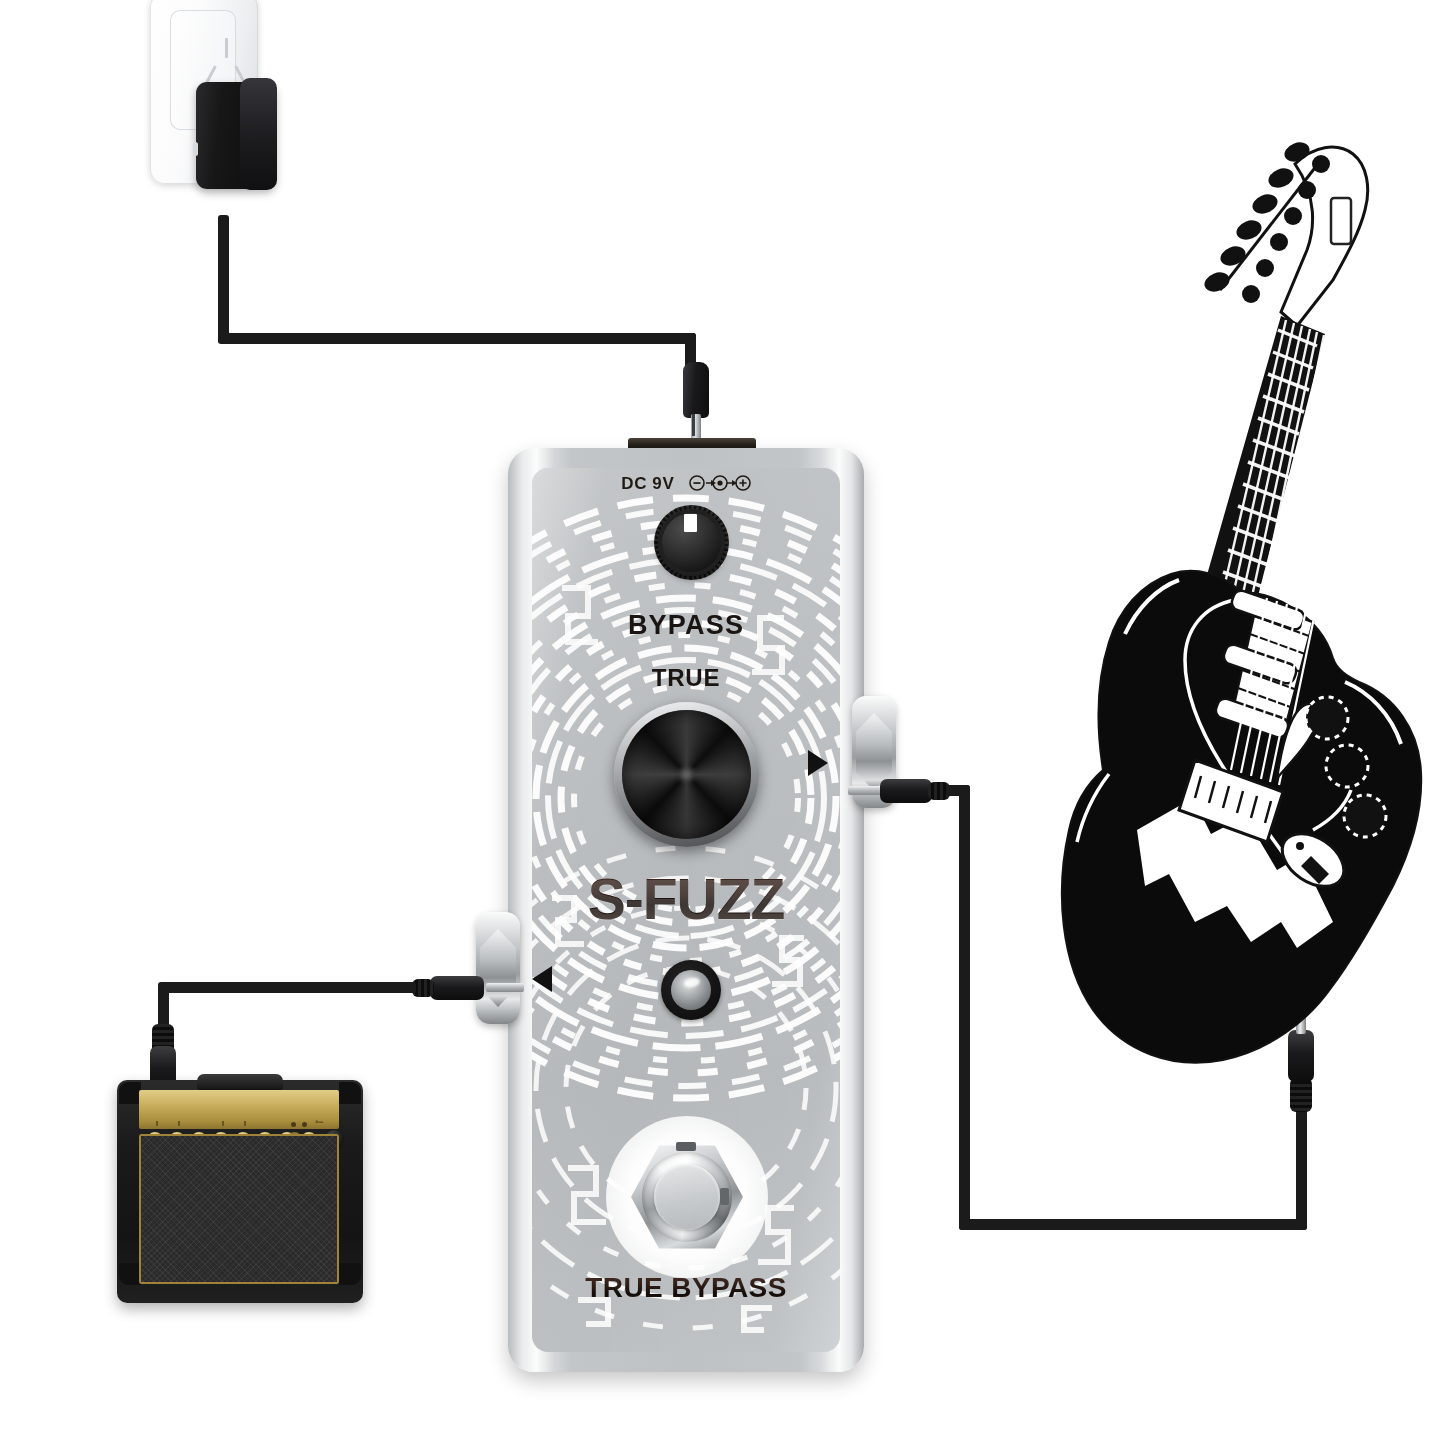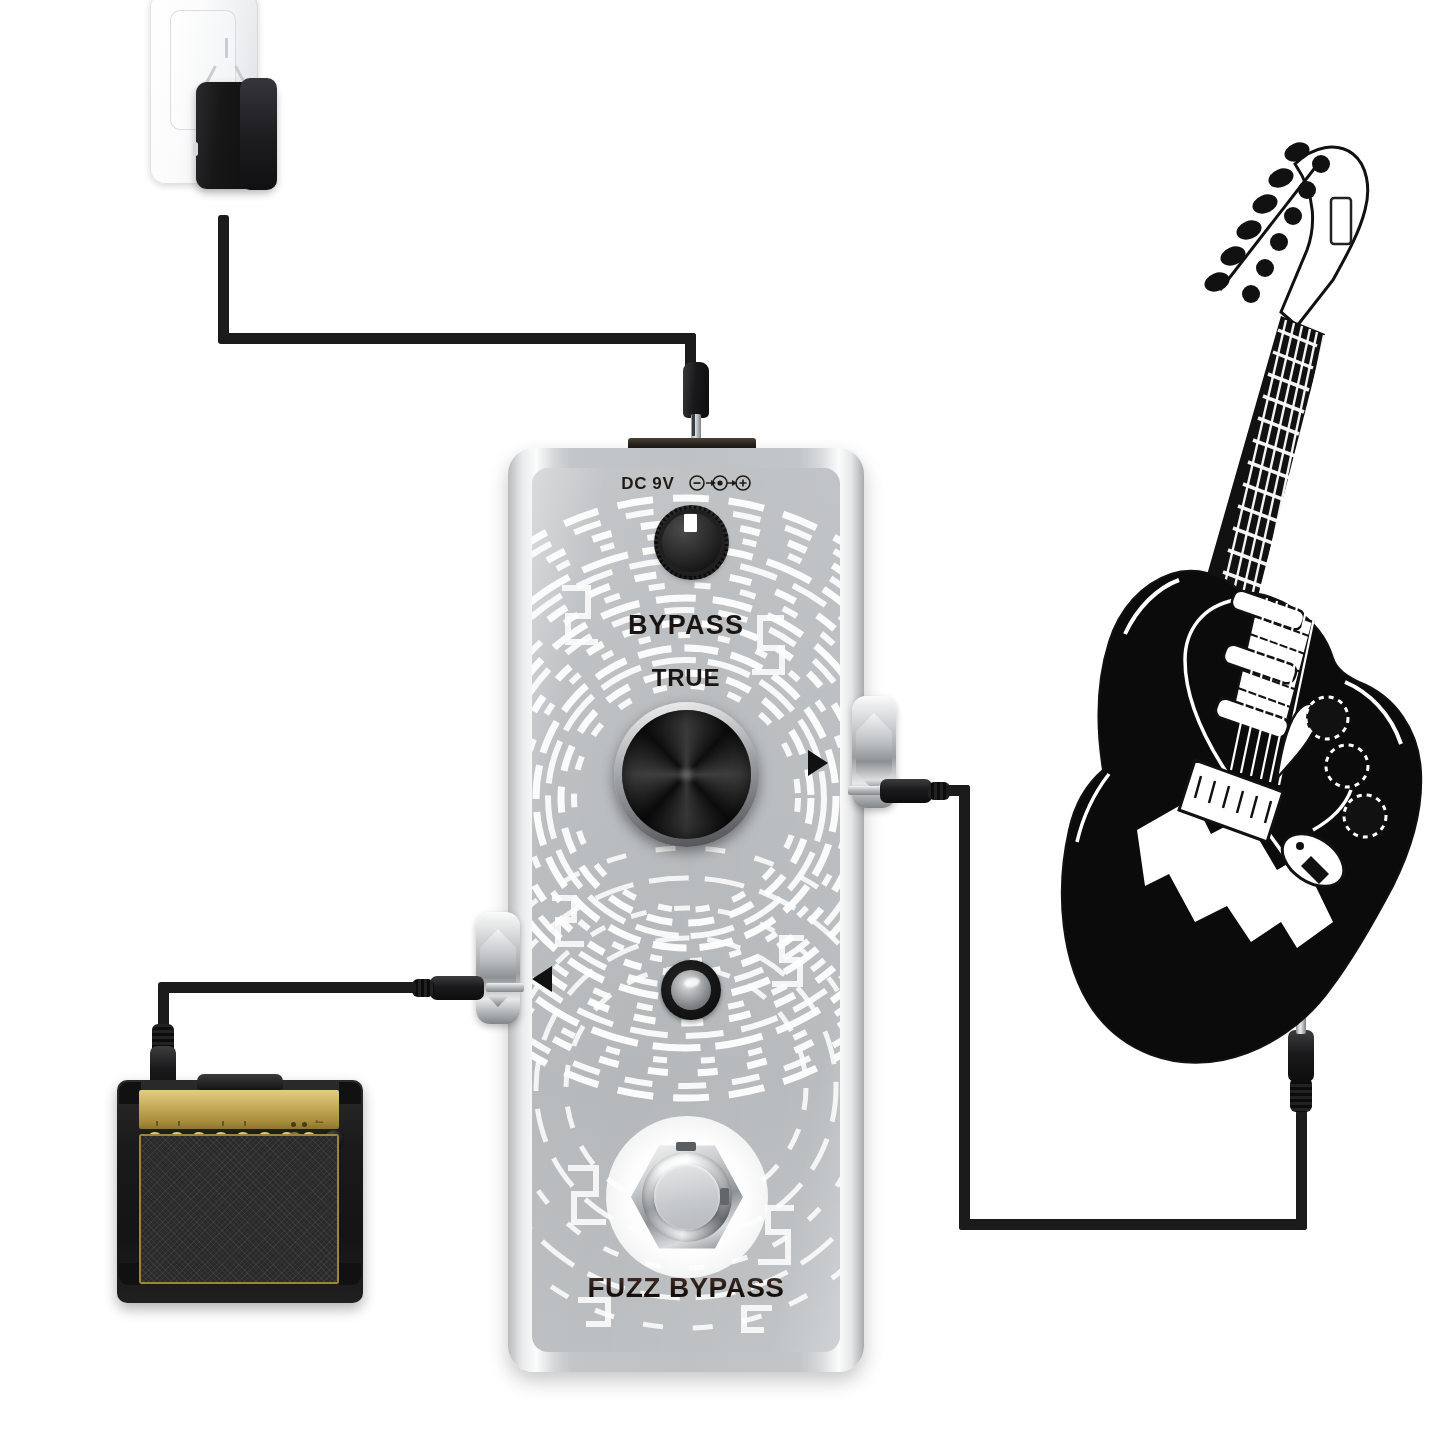--- a/index.html
+++ b/index.html
@@ -279,34 +279,35 @@
     <div class="knob-volume-ring"></div>
     <div class="knob-volume"></div>
     <div class="knob-volume-ptr"></div>
     <div class="lbl-volume">BYPASS</div>
 
     <div class="lbl-fuzz">TRUE</div>
     <div class="knob-fuzz-outer"></div>
     <div class="knob-fuzz"></div>
     <div class="knob-fuzz-core"></div>
 
+    <div class="brand">S-FUZZ</div>
 
     <div class="led"></div>
     <div class="led-lens"></div>
     <div class="led-hl"></div>
 
 
     <div class="fs-halo"></div>
     <div class="fs-hex"></div>
     <div class="fs-ring"></div>
     <div class="fs-cap"></div>
     <div class="fs-notch-top"></div>
     <div class="fs-notch-r"></div>
 
-    <div class="true-bypass">FUZZ BYPASS</div>
+    <div class="true-bypass">TRUE BYPASS</div>
 
     <div class="jack jack-right">
       <div class="jack-hex"></div>
     </div>
     <div class="jack jack-left">
       <div class="jack-hex"></div>
     </div>
     <div class="arrow-r"></div>
     <div class="arrow-l"></div>
   </div>

